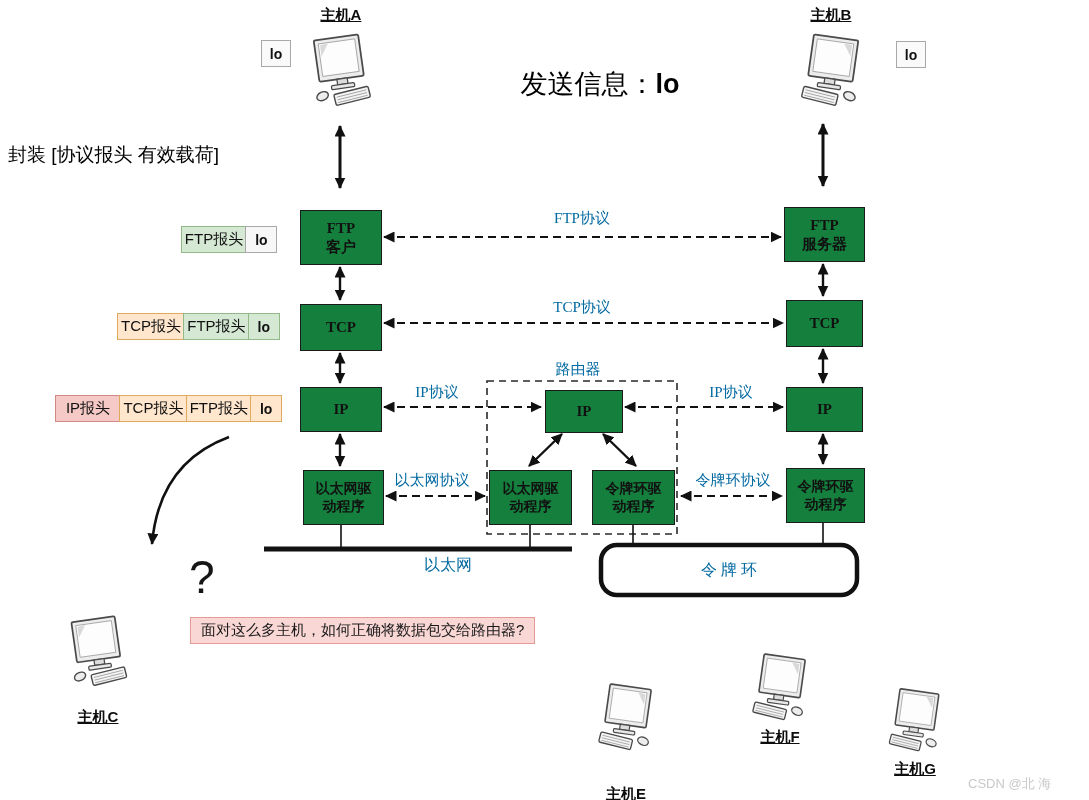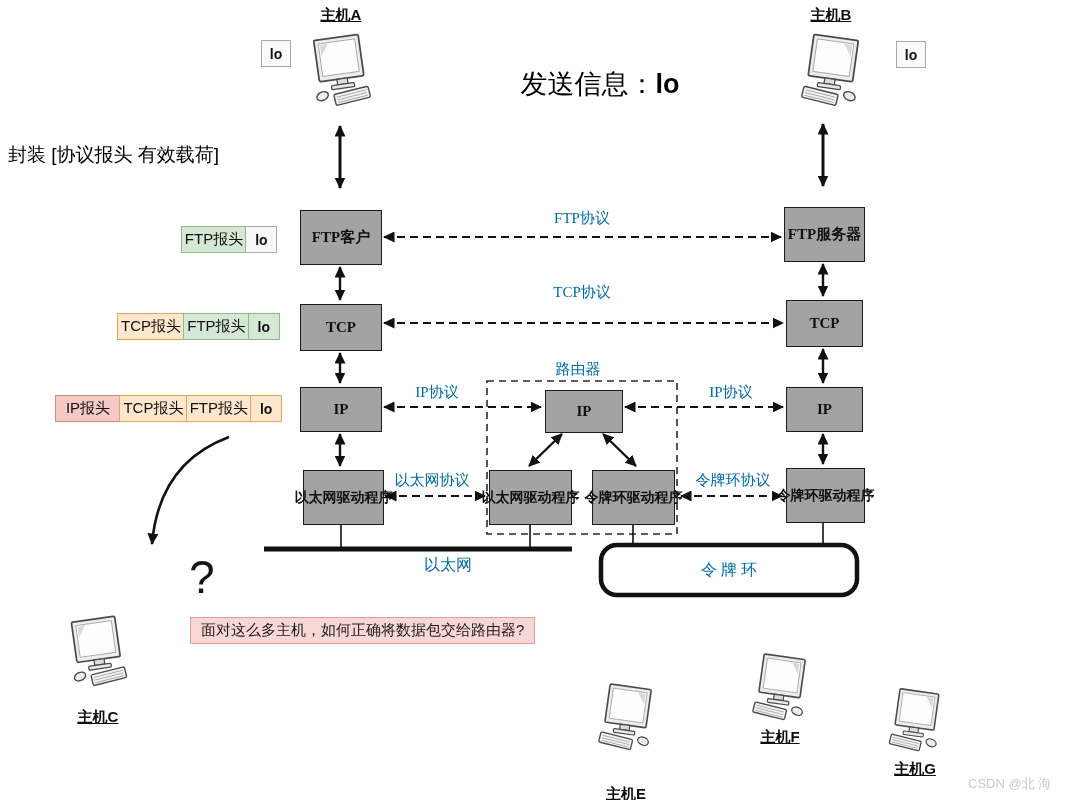--- a/index.html
+++ b/index.html
@@ -4,22 +4,22 @@
 <style>
   html,body{margin:0;padding:0;background:#fff;}
   #canvas{
     position:relative;width:1089px;height:800px;background:#ffffff;
     font-family:"Liberation Sans",sans-serif;overflow:hidden;color:#111;
   }
   svg.overlay{position:absolute;left:0;top:0;z-index:1;pointer-events:none;}
 
   
   .pbox{
-    position:absolute;z-index:2;background:#a3a3a3;border:1.6px solid #1b1b1b;
-    display:flex;flex-direction:row;align-items:center;justify-content:center;
+    position:absolute;z-index:2;background:#15803d;border:1.6px solid #1b1b1b;
+    display:flex;flex-direction:column;align-items:center;justify-content:center;
     font-family:"Liberation Serif",serif;font-weight:600;font-size:15px;line-height:1.25;
     text-align:center;
   }
   .pbox .ln{white-space:nowrap;}
   .drv{font-size:14px;font-weight:600;}
 
   
   .clabel{
     position:absolute;z-index:2;transform:translateX(-50%);white-space:nowrap;
     font-family:"Liberation Serif",serif;font-size:15px;color:#0369a1;
@@ -209,21 +209,21 @@
   <div class="pbox drv" style="left:489px;top:470px;width:81px;height:53px;">
     <div class="ln">以太网驱</div>
     <div class="ln">动程序</div>
   </div>
   <div class="pbox drv" style="left:592px;top:470px;width:81px;height:53px;">
     <div class="ln">令牌环驱</div>
     <div class="ln">动程序</div>
   </div>
 
   <div class="clabel" style="left:582px;top:209px;">FTP协议</div>
-  <div class="clabel" style="left:582px;top:283px;">TCP协议</div>
+  <div class="clabel" style="left:582px;top:298px;">TCP协议</div>
   <div class="clabel" style="left:437px;top:383px;">IP协议</div>
   <div class="clabel" style="left:731px;top:383px;">IP协议</div>
   <div class="clabel" style="left:432px;top:471px;">以太网协议</div>
   <div class="clabel" style="left:733px;top:471px;">令牌环协议</div>
 
   <div class="clabel netlabel" style="left:448px;top:555px;">以太网</div>
   <div class="clabel netlabel" style="left:729px;top:560px;z-index:3;">令 牌 环</div>
 
   <div id="qmark">?</div>
   <div id="qbox">面对这么多主机，如何正确将数据包交给路由器?</div>

